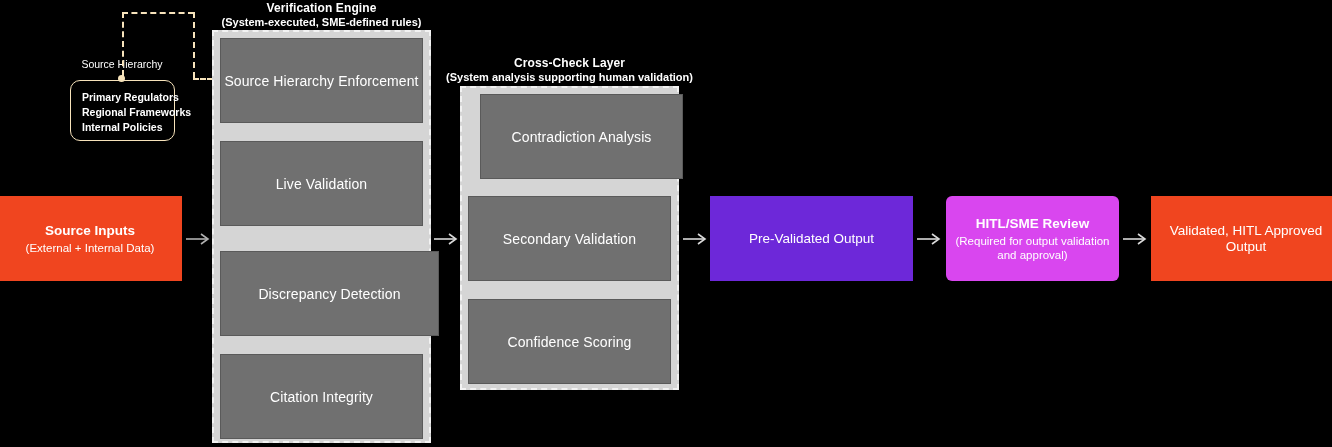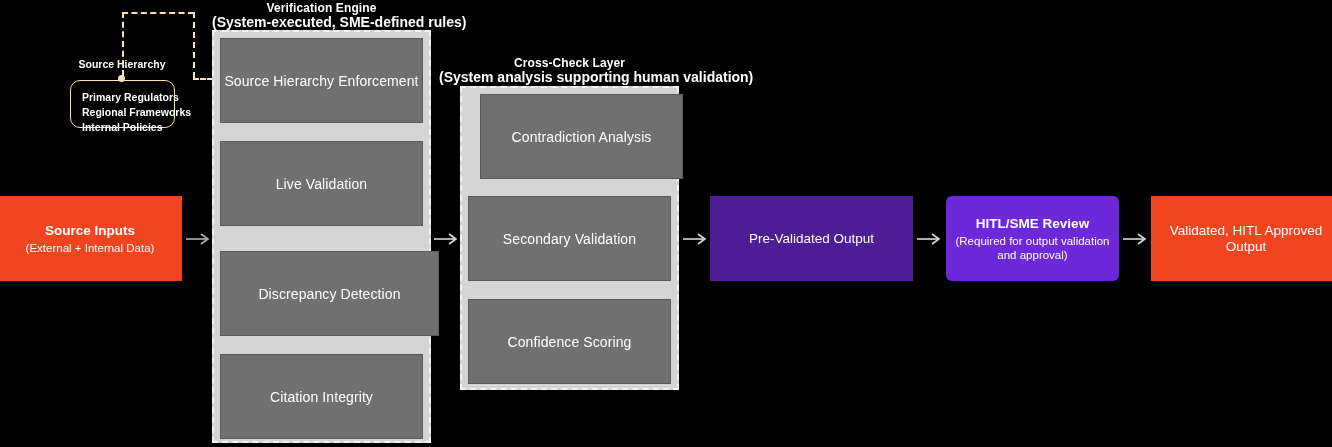--- a/index.html
+++ b/index.html
@@ -25,21 +25,21 @@
     font-size: 12px;
     letter-spacing: .1px;
     line-height: 13px;
     white-space: nowrap;
   }
   .grp-sub {
     position: absolute;
     text-align: center;
     color: #ffffff;
     font-weight: bold;
-    font-size: 14px;
+    font-size: 11px;
     line-height: 12px;
     white-space: nowrap;
   }
 
   
   .group-box {
     position: absolute;
     background: #d5d5d5;
     border: 2px dashed #f2f2f2;
     box-sizing: border-box;
@@ -80,22 +80,22 @@
   }
   .flowbox .sub {
     font-size: 11.5px;
     font-weight: normal;
     line-height: 14px;
     margin-top: 2px;
   }
   .flowbox.plain .ttl { font-weight: normal; }
 
   .box-orange { background: #f0451f; }
-  .box-gray   { background: #4c1d95; }
-  .box-blue   { background: #6d28d9; border-radius: 6px; }
+  .box-gray   { background: #6d28d9; }
+  .box-blue   { background: #d946ef; border-radius: 6px; }
 
   
   .arrow { position: absolute; }
 
   
   .note-box {
     position: absolute;
     border: 1.5px solid #f7e3bb;
     border-radius: 10px;
     background: transparent;
@@ -106,21 +106,21 @@
     color: #ffffff;
     font-size: 10.5px;
     font-weight: bold;
     line-height: 15px;
     white-space: nowrap;
   }
   .note-label {
     position: absolute;
     color: #ffffff;
     font-size: 10.5px;
-    font-weight: bold;
+    font-weight: normal;
     white-space: nowrap;
     text-align: center;
   }
   .note-dot {
     position: absolute;
     width: 7px;
     height: 7px;
     border-radius: 50%;
     background: #f7e3bb;
   }
@@ -142,21 +142,21 @@
 
   <div class="note-label" style="left:62px; top:58px; width:120px;">Source Hierarchy</div>
 
   <div class="note-dot" style="left:118px; top:75px;"></div>
 
   <div class="dash-v" style="left:122px; top:12px; height:64px;"></div>
   <div class="dash-h" style="left:122px; top:12px; width:72px;"></div>
   <div class="dash-v" style="left:193px; top:12px; height:66px;"></div>
   <div class="dash-h" style="left:193px; top:78px; width:20px;"></div>
 
-  <div class="note-box" style="left:70px; top:80px; width:105px; height:48px;">
+  <div class="note-box" style="left:70px; top:80px; width:105px; height:61px;">
     <div class="note-line">Primary Regulators</div>
     <div class="note-line">Regional Frameworks</div>
     <div class="note-line">Internal Policies</div>
   </div>
 
   <div class="flowbox box-orange" style="left:-2px; top:196px; width:184px; height:85px;">
     <div class="ttl">Source Inputs</div>
     <div class="sub">(External + Internal Data)</div>
   </div>
 

